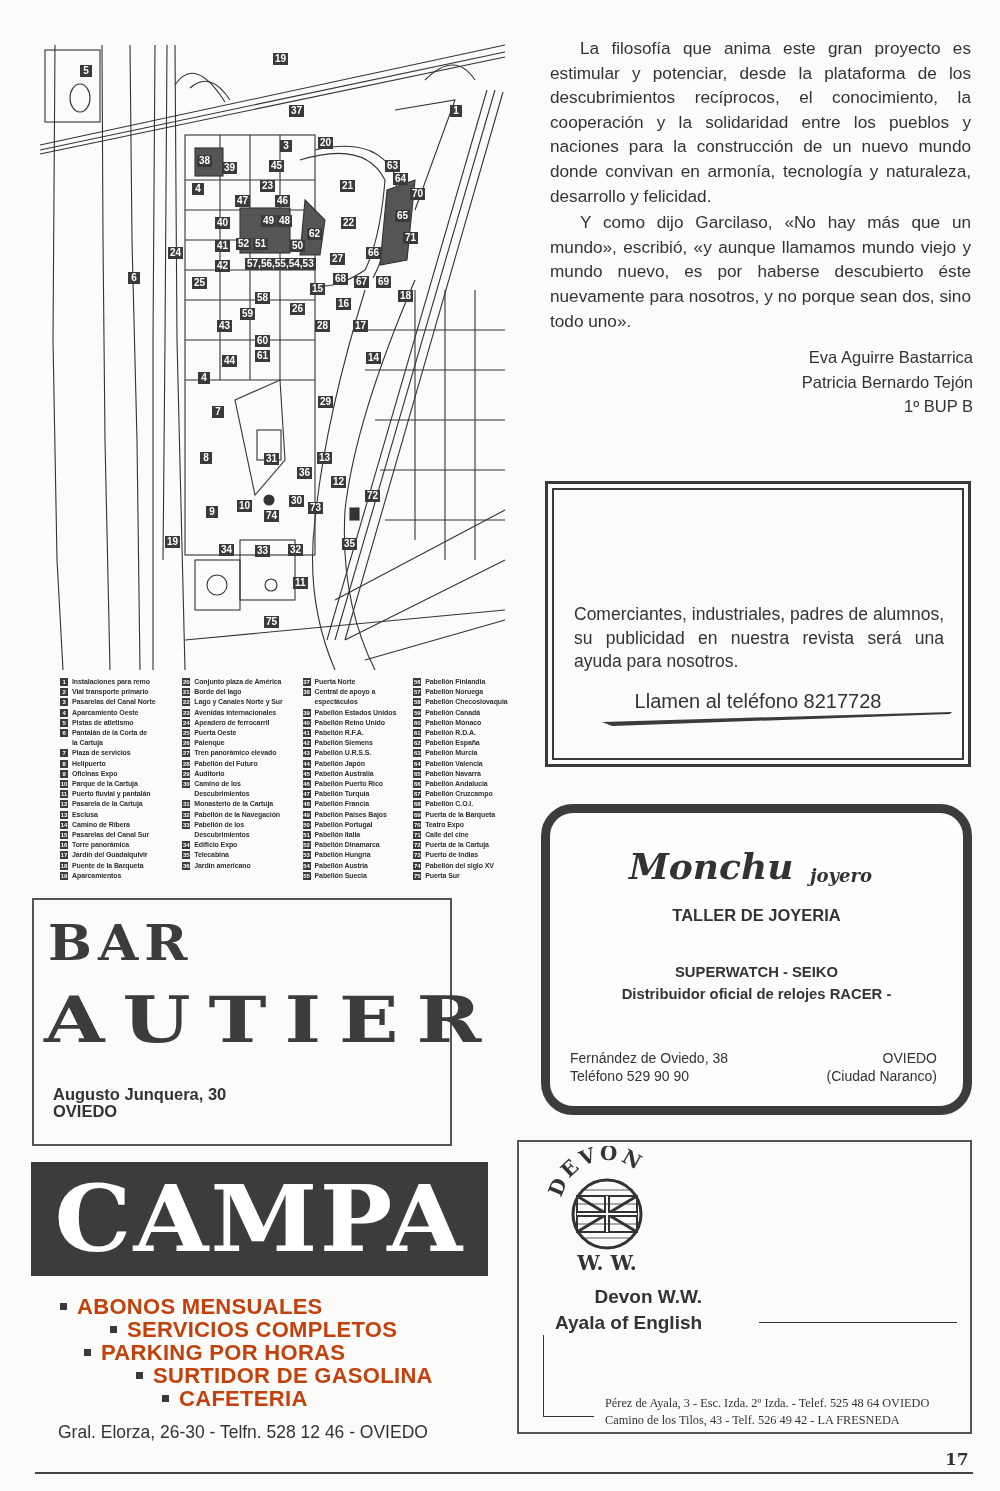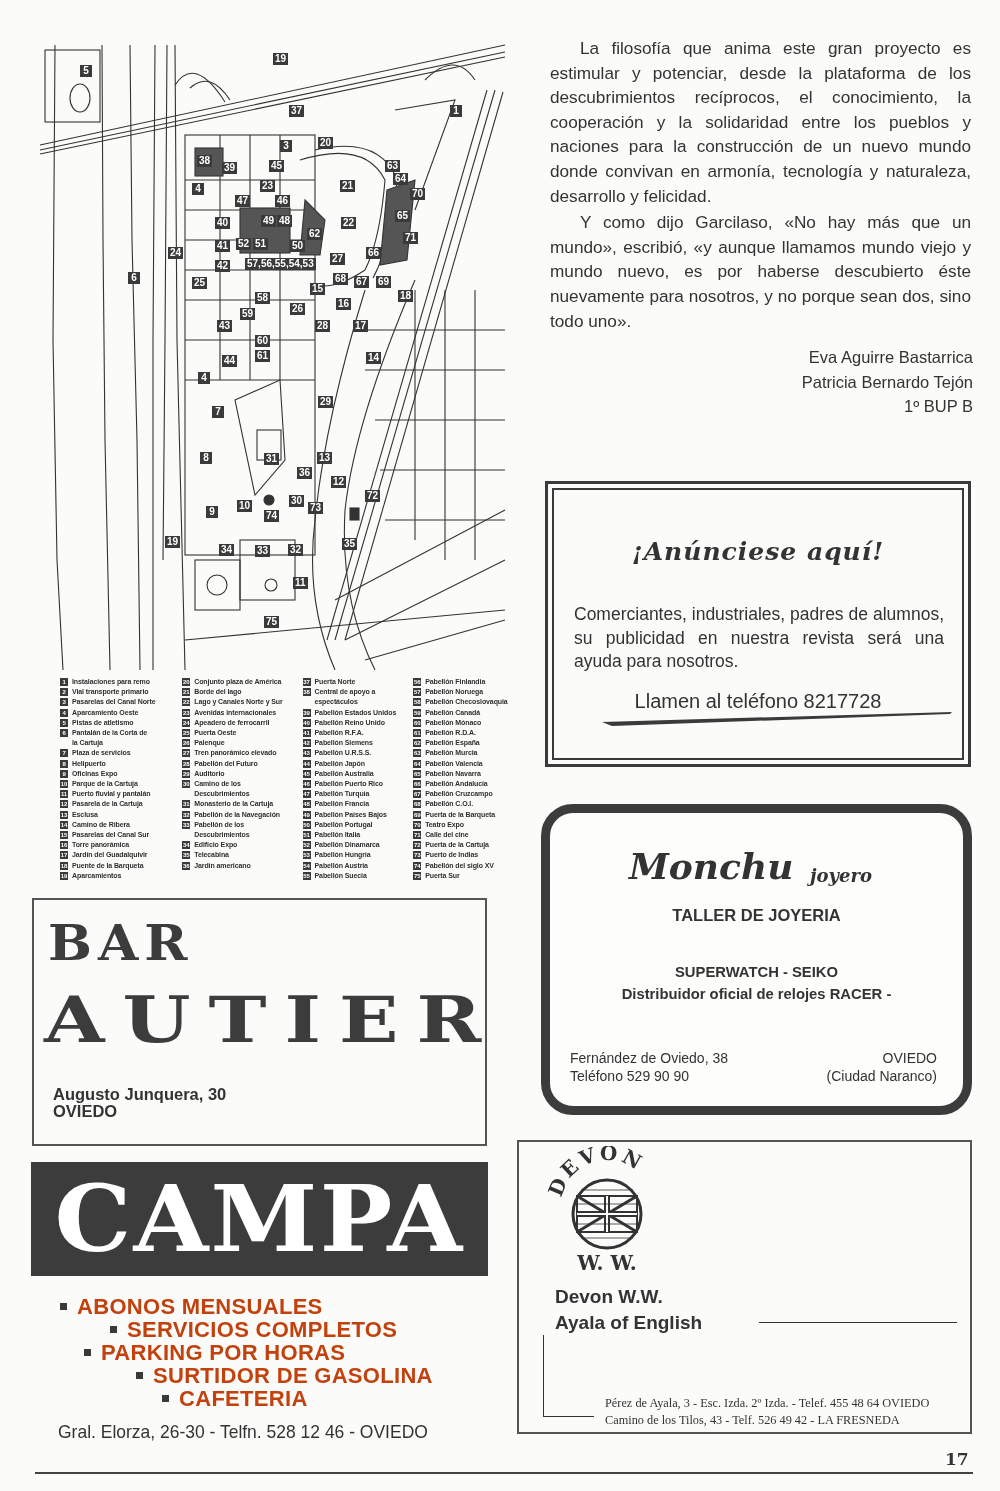--- a/index.html
+++ b/index.html
@@ -48,27 +48,27 @@
   #monchu-name { position:absolute; left:79px; top:32px; font-size:36px; color:#333; }
   #monchu-sub { position:absolute; left:260px; top:52px; font-size:18px; color:#333;font-style:italic; }
   #monchu-taller { position:absolute; left:0; right:0; top:93px; text-align:center; font-weight:bold; font-size:16.5px; color:#333; }
   #monchu-dist { position:absolute; left:20px; right:20px; top:148px; text-align:center; font-weight:bold; font-size:14.8px; line-height:22px; color:#333; }
   #monchu-addr { position:absolute; left:20px; top:236px; font-size:14px; line-height:18px; color:#333; }
   #monchu-city { position:absolute; right:26px; top:236px; text-align:right; font-size:14px; line-height:18px; color:#333; }
 
   
   #ad-devon { left:517px; top:1140px; width:455px; height:294px; border:2px solid #555; box-sizing:border-box; }
   #devon-logo { position:absolute; left:28px; top:4px; width:120px; height:132px; }
-  #devon-name { position:absolute; left:36px; top:142px; font-weight:bold; font-size:19px; line-height:26px; color:#333; }
+  #devon-name { position:absolute; left:36px; top:142px; font-weight:bold; font-size:19px; line-height:26px; color:#333;text-align:right; }
   #devon-line { position:absolute; left:240px; top:180px; width:198px; height:1px; background:#333; }
   #devon-bracket { position:absolute; left:24px; top:193px; width:50px; height:81px; border-left:1px solid #333; border-bottom:1px solid #333; }
   #devon-addr { position:absolute; left:86px; top:253px; font-family:"Liberation Serif", serif; font-size:12.3px; line-height:17px; color:#333; }
 
   
-  #ad-autier { left:32px; top:898px; width:455px; height:248px; border:2px solid #555; box-sizing:border-box; }
+  #ad-autier { left:32px; top:898px; width:420px; height:248px; border:2px solid #555; box-sizing:border-box; }
   .deco { position:absolute; font-family:"DejaVu Serif", serif; color:#3c3c3c; letter-spacing:6px; }
   #autier-bar { left:14px; top:20px; font-size:52px; line-height:52px; transform:scaleY(0.92); transform-origin:left top; font-weight:bold; }
   #autier-name { left:10px; top:88px; font-size:78px; line-height:78px; letter-spacing:18px; font-weight:bold; transform:scaleY(0.82); transform-origin:left top; }
   #autier-addr { position:absolute; left:19px; top:186px; font-weight:bold; font-size:16.5px; line-height:17px; color:#333; }
 
   
   #campa-banner { left:31px; top:1162px; width:457px; height:114px; background:#3c3c3c; }
   #campa-title { position:absolute; left:0; right:0; top:2px; text-align:center; color:#fff;
     font-family:"DejaVu Serif", serif; font-weight:bold; font-size:92px; line-height:110px; letter-spacing:2px; transform:scaleX(1.05); }
   #campa-list { left:60px; top:1295px; width:440px; }
@@ -536,21 +536,20 @@
   <p>Y como dijo Garcilaso, «No hay más que un mundo», escribió, «y aunque llamamos mundo viejo y mundo nuevo, es por haberse descubierto éste nuevamente para nosotros, y no porque sean dos, sino todo uno».</p>
 </div>
 <div id="signature" class="abs">
   <div>Eva Aguirre Bastarrica</div>
   <div>Patricia Bernardo Tejón</div>
   <div>1º BUP B</div>
 </div>
 
 <div id="ad-anuncie" class="abs">
   <div class="inner">
-    <div id="anuncie-title" class="script">¡Anúnciese aquí!</div>
     <div id="anuncie-body">Comerciantes, industriales, padres de alumnos, su publicidad en nuestra revista será una ayuda para nosotros.</div>
     <div id="anuncie-phone">Llamen al teléfono 8217728</div>
     <svg id="anuncie-swoosh" viewBox="0 0 350 14">
       <path d="M0 10 L350 0 L348 2 L10 14 Z" fill="#3a3a3a"></path>
     </svg>
   </div>
 </div>
 
 <div id="ad-monchu" class="abs">
   <div id="monchu-name" class="script">Monchu</div>
@@ -586,21 +585,21 @@
     <path d="M28 58 H92 M28 78 H92 M34 44 H86 M34 92 H86" stroke="#333" stroke-width="0.8"></path>
     <text x="60" y="124" text-anchor="middle" font-family="DejaVu Serif, serif" font-weight="bold" font-size="20" fill="#333">W. W.</text>
   </svg>
   <div id="devon-name">
     <div>Devon W.W.</div>
     <div>Ayala of English</div>
   </div>
   <div id="devon-line"></div>
   <div id="devon-bracket"></div>
   <div id="devon-addr">
-    <div>Pérez de Ayala, 3 - Esc. Izda. 2º Izda. - Telef. 455 48 64 OVIEDO</div>
+    <div>Pérez de Ayala, 3 - Esc. Izda. 2º Izda. - Telef. 525 48 64 OVIEDO</div>
     <div>Camino de los Tilos, 43 - Telf. 526 49 42 - LA FRESNEDA</div>
   </div>
 </div>
 
 <div id="ad-autier" class="abs">
   <div id="autier-bar" class="deco">BAR</div>
   <div id="autier-name" class="deco">AUTIER</div>
   <div id="autier-addr">
     <div>Augusto Junquera, 30</div>
     <div>OVIEDO</div>

